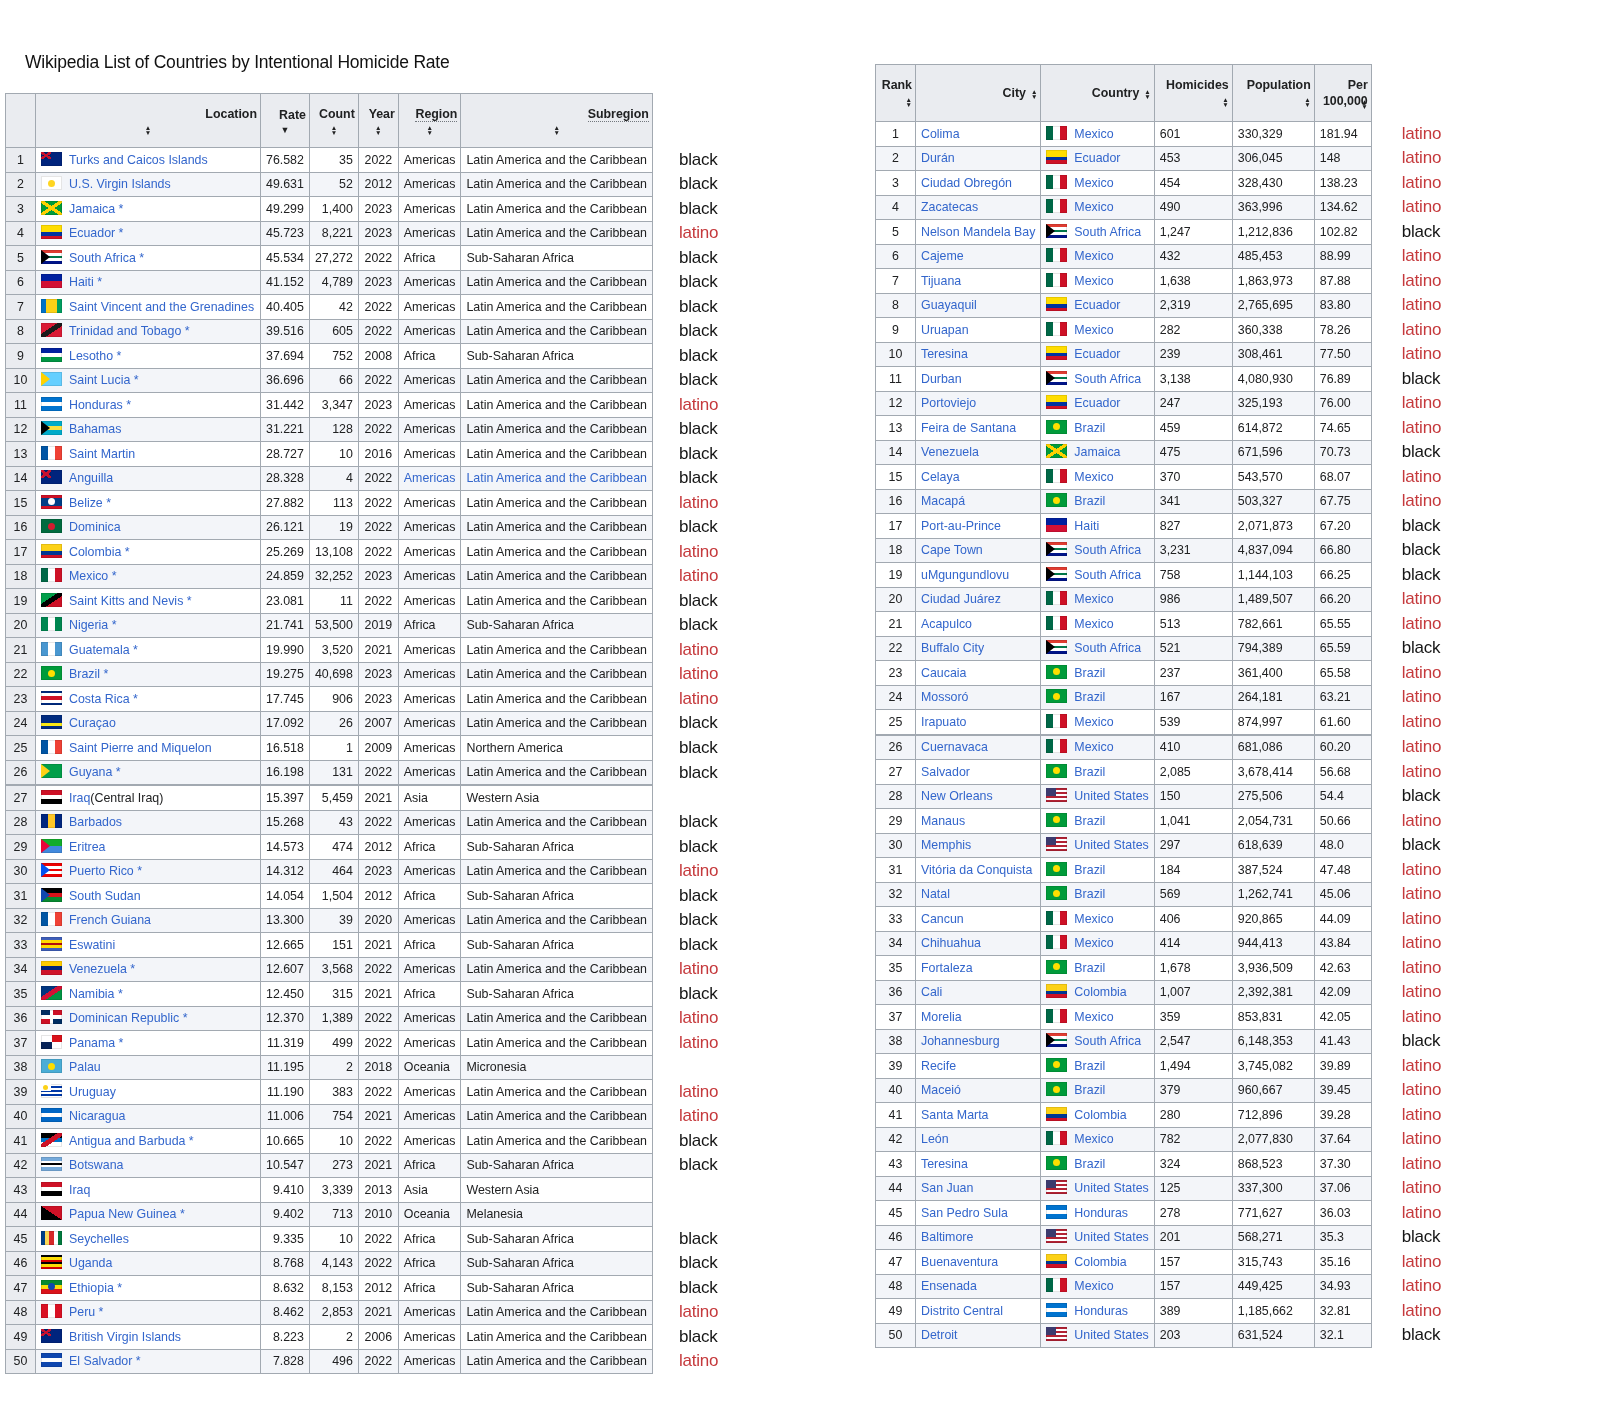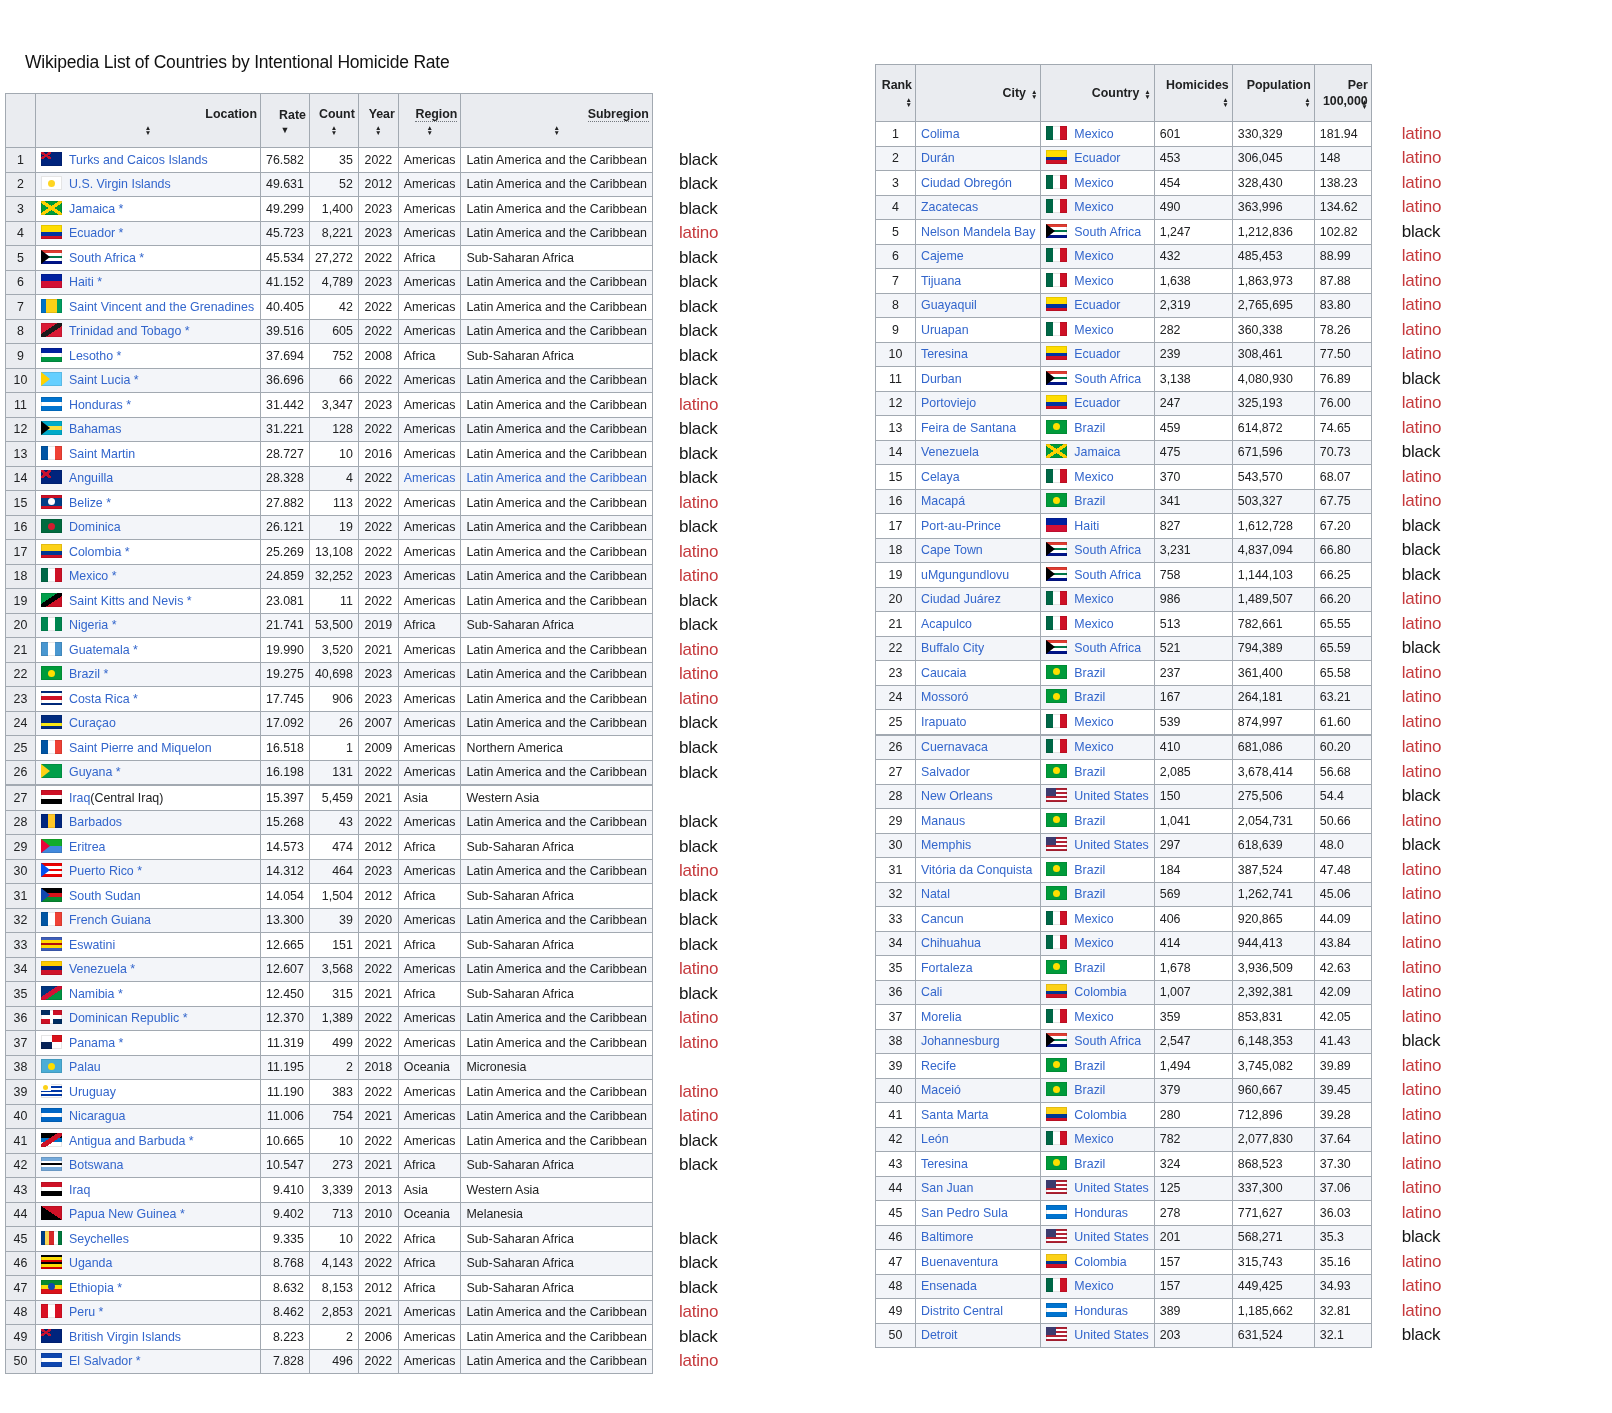--- a/index.html
+++ b/index.html
@@ -807,21 +807,21 @@
             <td class="data left">341</td>
             <td class="data left">503,327</td>
             <td class="data left">67.75</td>
             <td class="ann"><span class="latino">latino</span></td>
           </tr>
           <tr>
             <td class="data center">17</td>
             <td class="data left"><a class="lnk">Port-au-Prince</a></td>
             <td class="data left"><span class="flag" style="background: linear-gradient(rgb(0, 32, 159) 0%, rgb(0, 32, 159) 50%, rgb(210, 16, 52) 50%, rgb(210, 16, 52) 100%);"></span><a class="lnk">Haiti</a></td>
             <td class="data left">827</td>
-            <td class="data left">1,612,728</td>
+            <td class="data left">2,071,873</td>
             <td class="data left">67.20</td>
             <td class="ann"><span class="blackl">black</span></td>
           </tr>
           <tr>
             <td class="data center">18</td>
             <td class="data left"><a class="lnk">Cape Town</a></td>
             <td class="data left"><span class="flag" style="background: linear-gradient(rgb(224, 60, 49) 0%, rgb(224, 60, 49) 20%, rgb(255, 255, 255) 20%, rgb(255, 255, 255) 40%, rgb(0, 119, 73) 40%, rgb(0, 119, 73) 60%, rgb(255, 255, 255) 60%, rgb(255, 255, 255) 80%, rgb(0, 20, 137) 80%, rgb(0, 20, 137) 100%);"><span class="tri" style="border-left: 9px solid rgb(0, 0, 0);"></span></span><a class="lnk">South Africa</a></td>
             <td class="data left">3,231</td>
             <td class="data left">4,837,094</td>
             <td class="data left">66.80</td>

